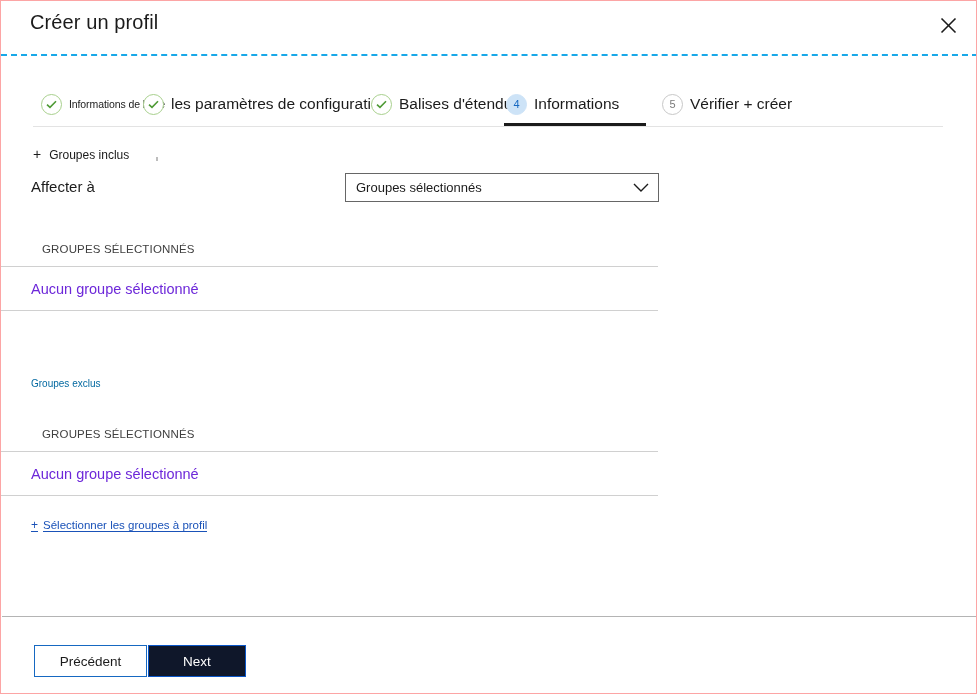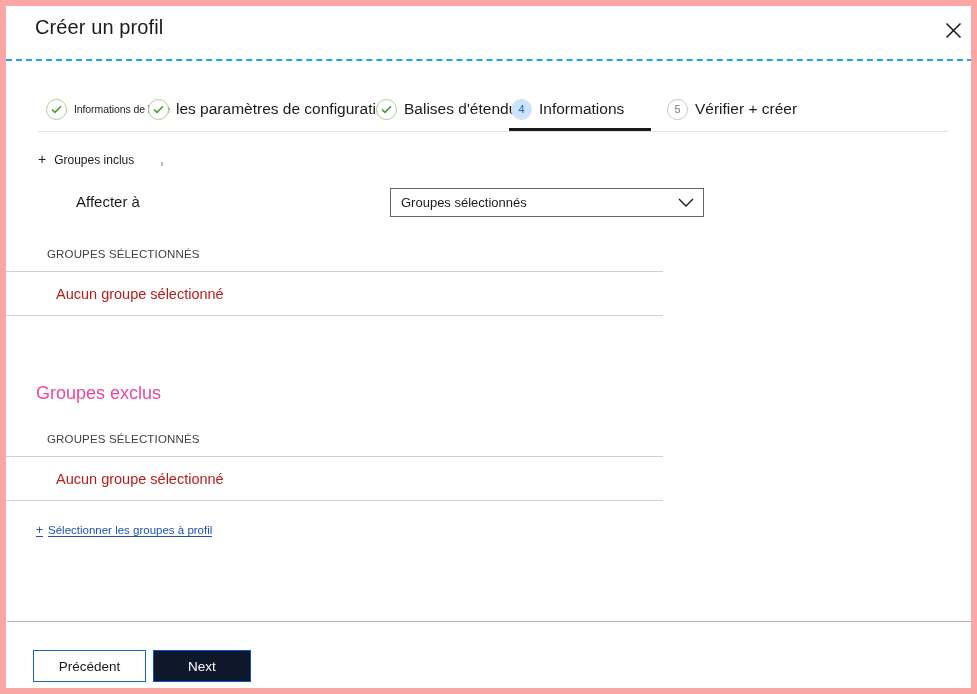--- a/index.html
+++ b/index.html
@@ -12,21 +12,21 @@
     font-family: "Liberation Sans", sans-serif;
     -webkit-font-smoothing: antialiased;
   }
 
   .window {
     position: relative;
     width: 977px;
     height: 694px;
     box-sizing: border-box;
     background: #ffffff;
-    border: 6px solid #fca5a5;
+    border: 1px solid #fca5a5;
     overflow: hidden;
   }
 
   
   .titlebar {
     position: absolute;
     left: 0; top: 0;
     width: 977px;
     height: 50px;
   }
@@ -179,24 +179,23 @@
     left: 155px;
     top: 30px;
     width: 2px;
     height: 4px;
     background: #bdbdbd;
   }
 
   .field-row {
     position: absolute;
     left: 30px;
-    top: 56px;
+    top: 46px;
     width: 630px;
     height: 30px;
-    margin-left: 40px;
   }
   .field-label {
     position: absolute;
     left: 0;
     top: 5px;
     font-size: 15px;
     color: #1b1b1b;
     white-space: nowrap;
   }
   .select-box {
@@ -246,43 +245,43 @@
     border-bottom: 1px solid #d0d0d0;
     font-size: 11.5px;
     letter-spacing: 0.15px;
     color: #404040;
     white-space: nowrap;
   }
   .gt-row {
     height: 44px;
     display: flex;
     align-items: center;
-    padding-left: 50px;
+    padding-left: 30px;
     box-sizing: border-box;
     border-bottom: 1px solid #d0d0d0;
     font-size: 14.5px;
-    color: #b91c1c;
+    color: #6d28d9;
     white-space: nowrap;
   }
 
   .plain-link {
     position: absolute;
     left: 30px;
     top: 212px;
     font-size: 15px;
     color: #1b1b1b;
     white-space: nowrap;
     cursor: pointer;
   }
   .section-title {
     position: absolute;
     left: 30px;
     top: 251px;
-    font-size: 18px;
-    color: #ec4899;
+    font-size: 10px;
+    color: #0369a1;
     white-space: nowrap;
   }
 
   .exclude-link {
     position: absolute;
     left: 30px;
     top: 392px;
     display: flex;
     align-items: center;
     white-space: nowrap;
@@ -325,21 +324,21 @@
     box-sizing: border-box;
     font-family: "Liberation Sans", sans-serif;
     font-size: 13.5px;
     cursor: pointer;
     display: flex;
     align-items: center;
     justify-content: center;
     padding: 0;
   }
   .btn-prev {
-    left: 27px;
+    left: 33px;
     width: 113px;
     background: #ffffff;
     border: 1px solid #1668c1;
     color: #1b1b1b;
   }
   .btn-next {
     left: 147px;
     width: 98px;
     background: #0f172a;
     border: 1px solid #0a56c8;

